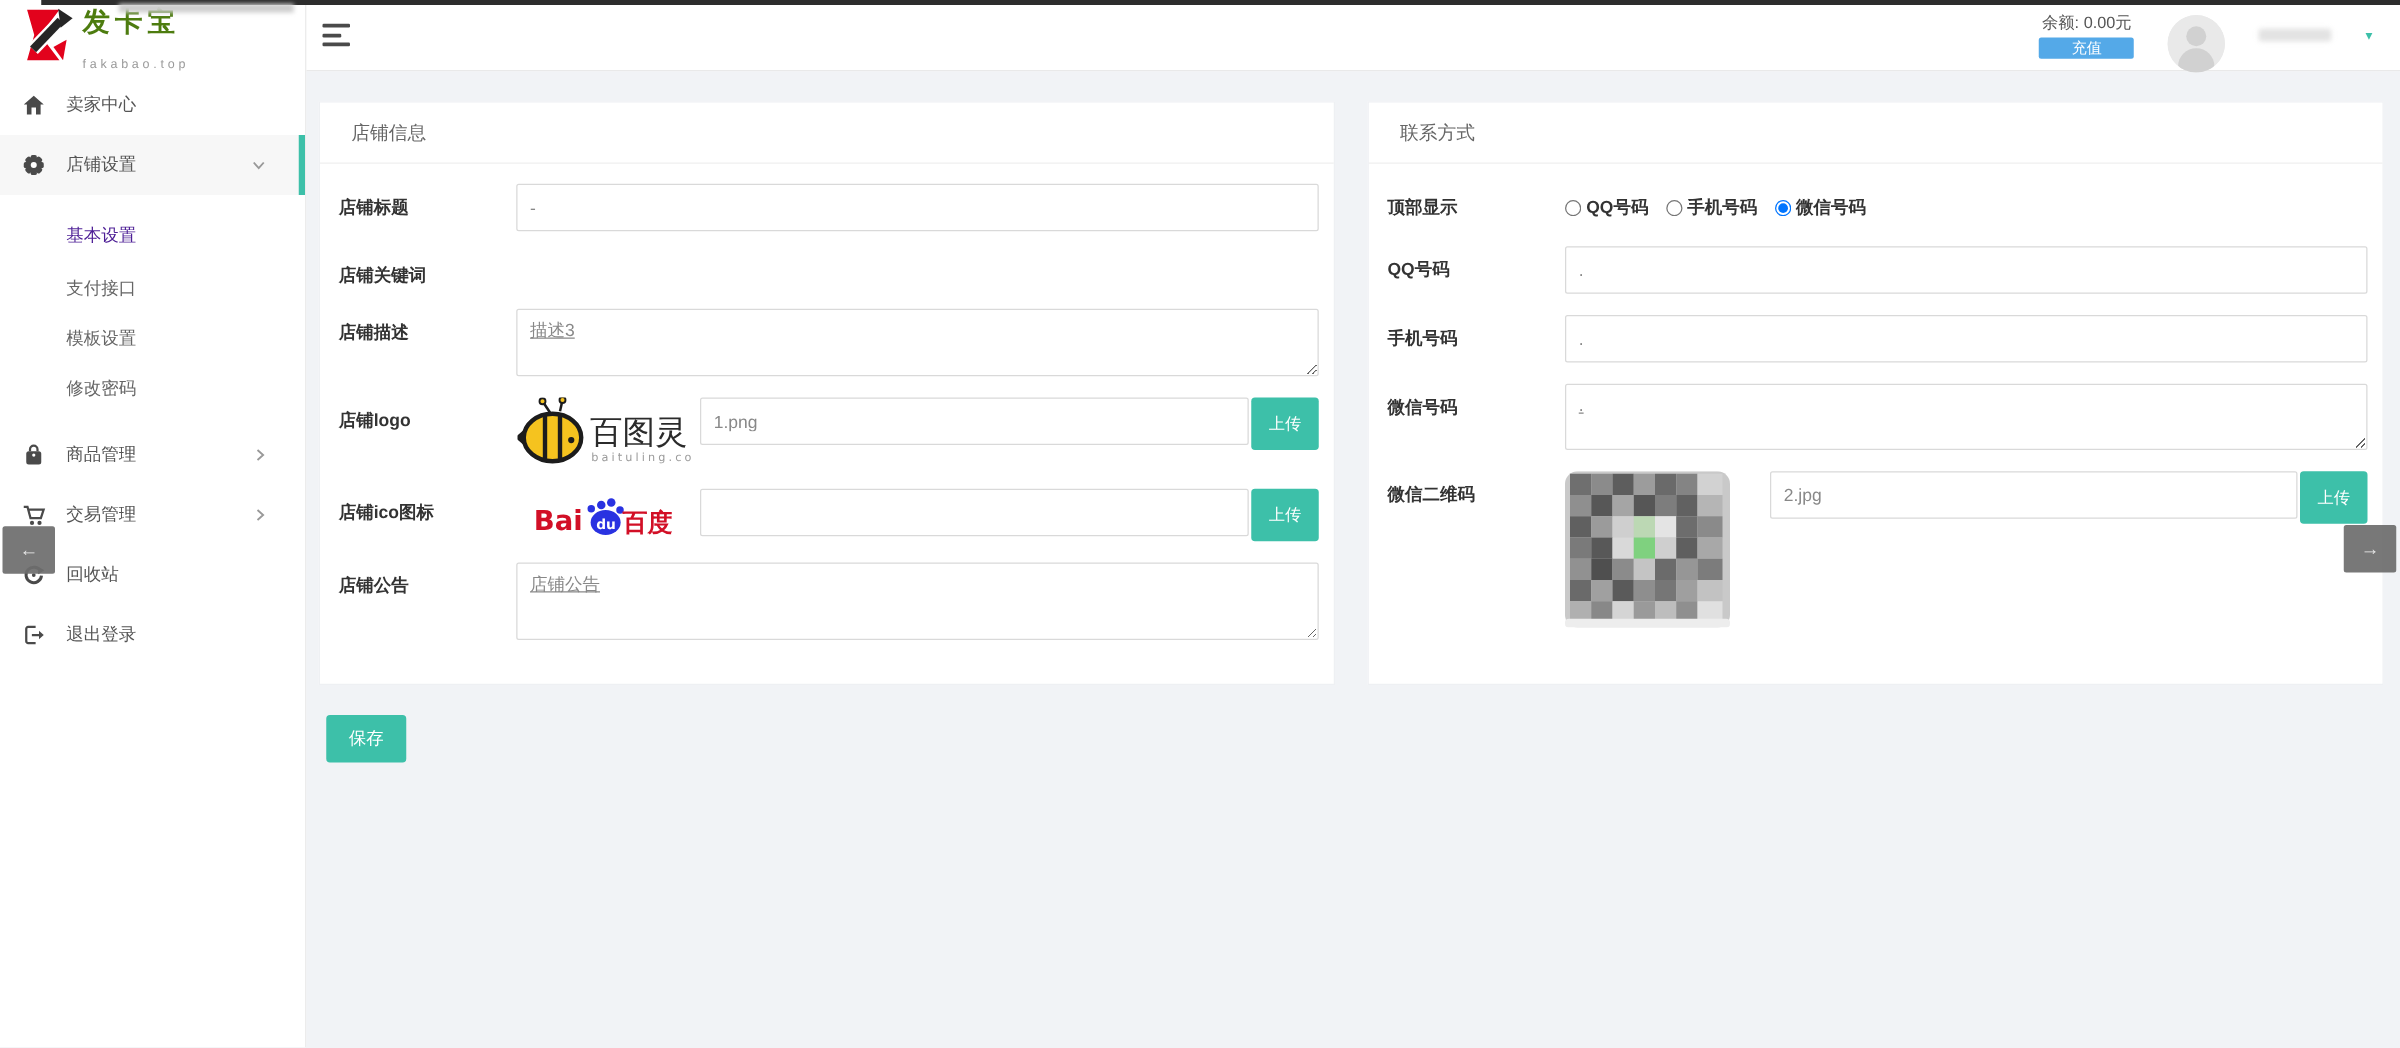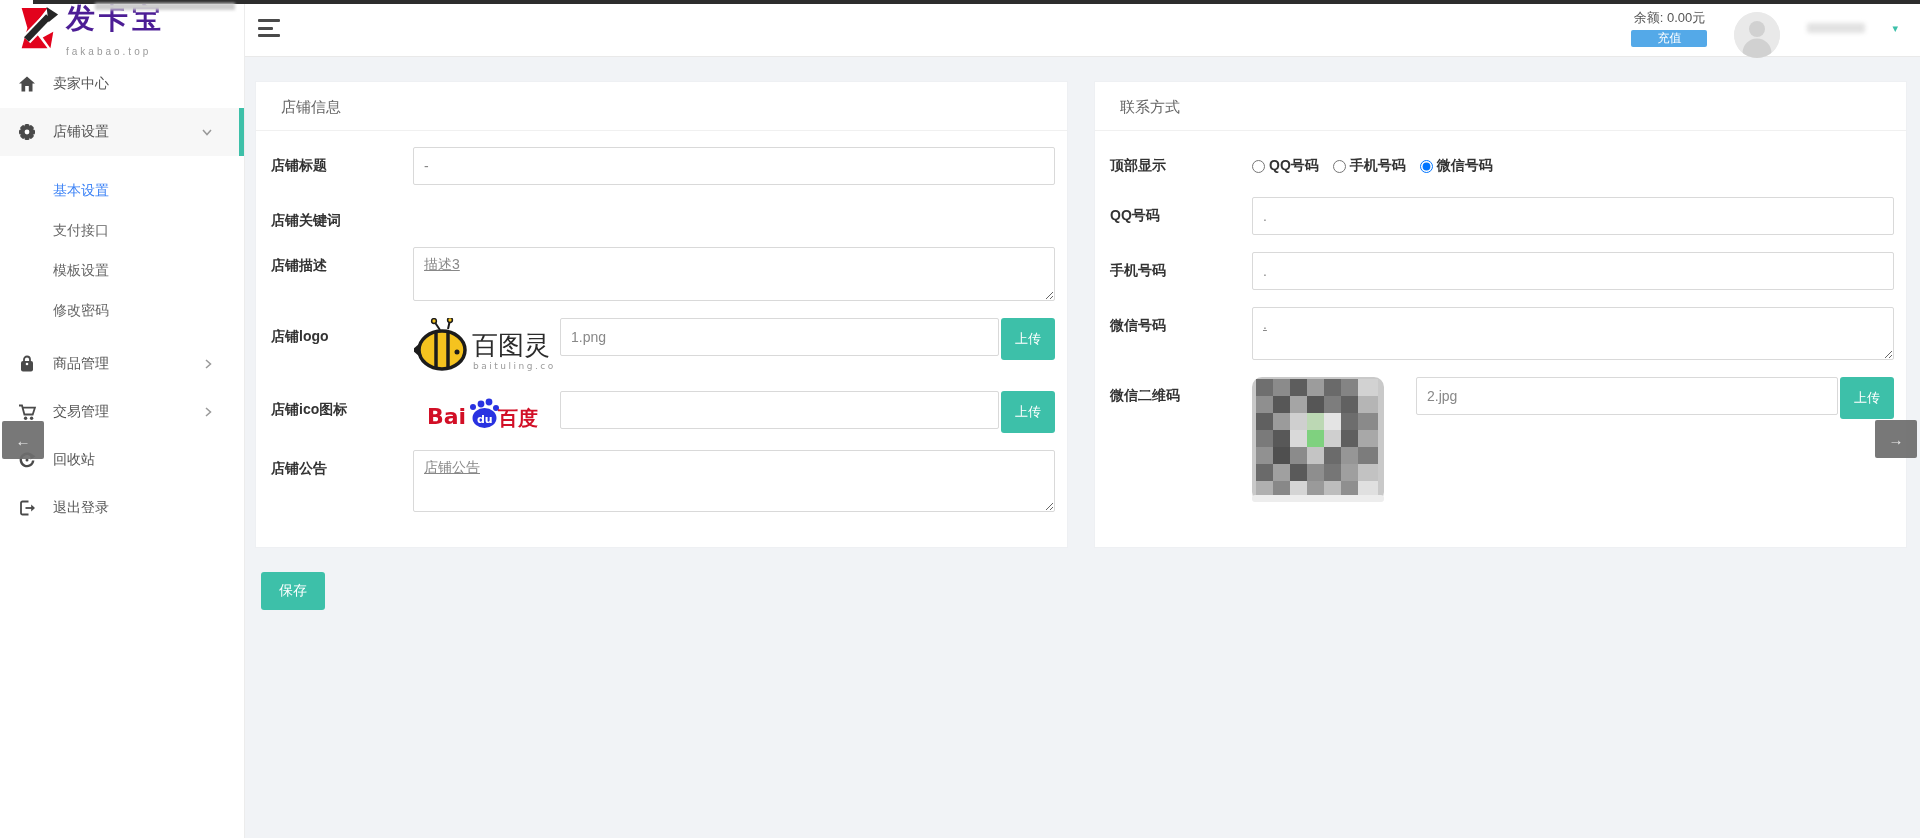--- a/index.html
+++ b/index.html
@@ -11,31 +11,31 @@
     color:#333;
   }
   
   .window-strip { position:absolute; left:33px; right:0; top:0; height:4px; background:#2d2d2d; z-index:30; }
   .window-fragment { position:absolute; left:95px; top:3px; width:140px; height:7px; background:#cdcdcd; filter:blur(1.5px); z-index:31; }
 
   
   .sidebar { position:absolute; left:0; top:0; bottom:0; width:245px; background:#fff; border-right:1px solid #ececec; z-index:5; }
   .logo-block { height:60px; display:flex; align-items:center; padding-left:14px; }
   .logo-text { margin-left:6px; }
-  .logo-name { font-size:29px; font-weight:bold; color:#4c1d95; letter-spacing:4px; line-height:28px; }
+  .logo-name { font-size:22px; font-weight:bold; color:#4d7c0f; letter-spacing:4px; line-height:28px; }
   .logo-domain { font-size:10px; color:#9a9a9a; letter-spacing:3px; margin-top:14px; }
   .menu-item { height:48px; display:flex; align-items:center; padding:0 32px 0 16px; font-size:14px; color:#555; cursor:pointer; position:relative; }
   .mi-icon { width:22px; display:flex; justify-content:center; margin-right:15px; flex-shrink:0; }
   .mi-label { flex:1; }
   .mi-chevron { display:flex; }
   .menu-item.active-parent { background:#f7f7f7; }
   .menu-item.active-parent::after { content:""; position:absolute; right:0; top:0; bottom:0; width:5px; background:#3dc0a9; }
   .submenu { padding:14px 0 10px; background:#fff; }
   .submenu-item { height:40px; line-height:40px; padding-left:53px; font-size:14px; color:#666; cursor:pointer; }
-  .submenu-item.active { color:#3b82f6; }
+  .submenu-item.active { color:#4c1d95;font-family:Liberation Mono, monospace; }
 
   
   .topbar { position:absolute; left:245px; right:0; top:0; height:57px; background:#fff; border-bottom:1px solid #e9e9e9; display:flex; align-items:center; justify-content:space-between; padding:0 22px 0 13px; z-index:4; }
   .hamburger { width:24px; height:18px; display:flex; flex-direction:column; justify-content:space-between; cursor:pointer; }
   .hamburger i { display:block; height:3px; background:#4a4a4a; border-radius:1px; }
   .hamburger i:nth-child(1){ width:22px; }
   .hamburger i:nth-child(2){ width:15px; }
   .hamburger i:nth-child(3){ width:22px; }
   .topbar-right { display:flex; align-items:center; gap:27px;justify-content:center; }
   .balance { text-align:center; }

